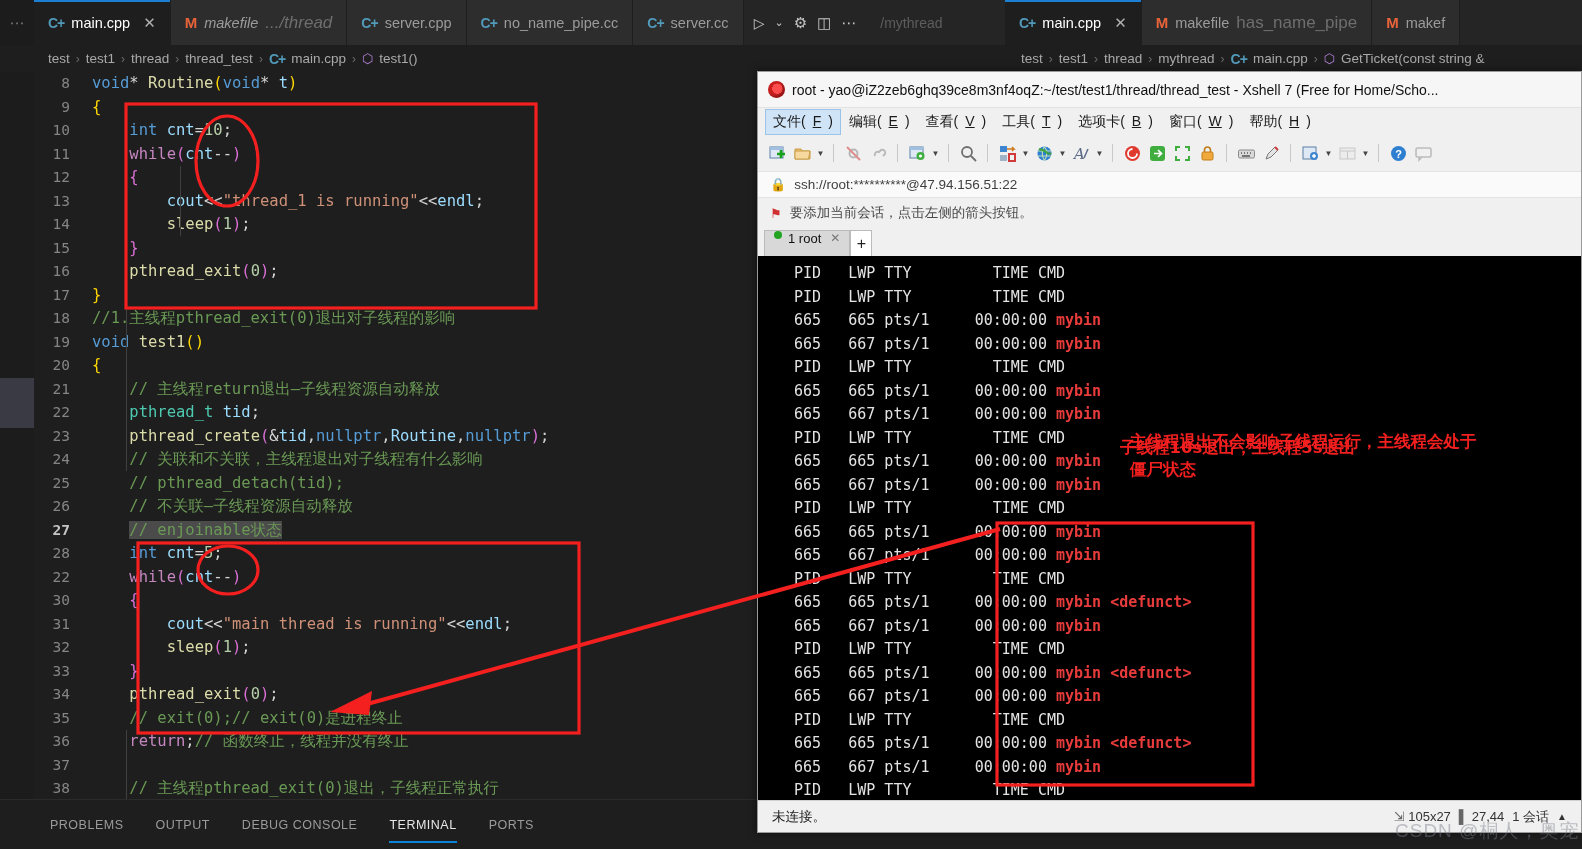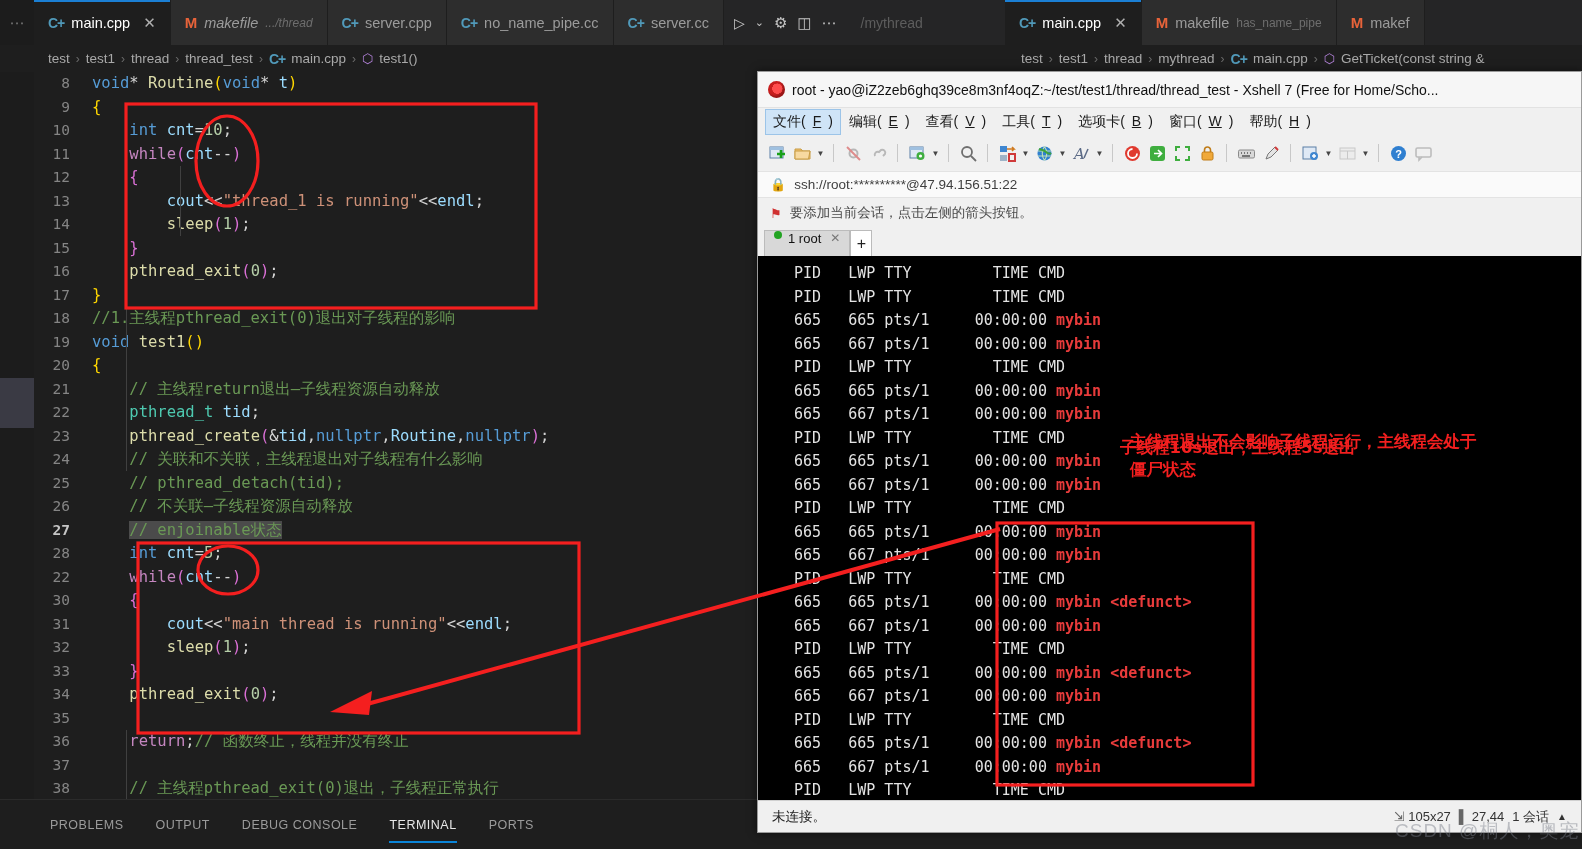--- a/index.html
+++ b/index.html
@@ -19,21 +19,21 @@
   .ellip-left { width:34px; background:#1c1c1c; color:#7a7a7a; font-size:15px;
                 display:flex; align-items:center; justify-content:center; }
 
   .tab { position:relative; display:flex; align-items:center; gap:7px;
          padding:0 14px; background:#2d2d2d; color:#9b9b9b; font-size:14.5px;
          border-right:1px solid #1e1e1e; white-space:nowrap; min-width:0; }
   .tab.active { background:#1e1e1e; color:#ffffff; }
   .tab.active::before { content:""; position:absolute; left:0; right:0; top:0;
          height:2px; background:#1b7fd4; }
   .tab .ttl { font-size:14.5px; }
-  .tab .sub { font-size:12px; color:#6e6e6e; font-style:normal; }
+  .tab .sub { font-size:17px; color:#6e6e6e; font-style:normal; }
   .tab.italic .ttl, .tab.italic .sub { font-style:italic; }
   .tab .close { margin-left:6px; font-size:15px; color:#b0b0b0; line-height:1; }
   .icon-cpp { color:#519aba; font-size:14px; font-weight:bold; letter-spacing:-1px;}
   .icon-mk  { color:#e8633a; font-size:15px; font-weight:bold; }
 
   .tbacts { display:flex; align-items:center; gap:10px; padding:0 10px;
             color:#c5c5c5; font-size:15px; background:#252526; }
 
   .brdcrumbbar { position:absolute; left:0; top:45px; width:1582px; height:27px;
                  background:#1e1e1e; display:flex; align-items:center; }
@@ -258,21 +258,21 @@
           <div class="ln-row"><span class="ln">25</span><span class="src">    <span class="cmt">// pthread_detach(tid);</span></span></div>
           <div class="ln-row"><span class="ln">26</span><span class="src">    <span class="cmt">// 不关联—子线程资源自动释放</span></span></div>
           <div class="ln-row cur"><span class="ln">27</span><span class="src">    <span class="cmt sel">// enjoinable状态</span></span></div>
           <div class="ln-row"><span class="ln">28</span><span class="src">    <span class="kw">int</span> <span class="var">cnt</span><span class="op">=</span><span class="num">5</span>;</span></div>
           <div class="ln-row"><span class="ln">22</span><span class="src">    <span class="kw2">while</span><span class="br2">(</span><span class="var">cnt</span><span class="op">--</span><span class="br2">)</span></span></div>
           <div class="ln-row"><span class="ln">30</span><span class="src">    <span class="br2">{</span></span></div>
           <div class="ln-row"><span class="ln">31</span><span class="src">        <span class="var">cout</span><span class="op">&lt;&lt;</span><span class="str">"main thread is running"</span><span class="op">&lt;&lt;</span><span class="var">endl</span>;</span></div>
           <div class="ln-row"><span class="ln">32</span><span class="src">        <span class="fn">sleep</span><span class="br2">(</span><span class="num">1</span><span class="br2">)</span>;</span></div>
           <div class="ln-row"><span class="ln">33</span><span class="src">    <span class="br2">}</span></span></div>
           <div class="ln-row"><span class="ln">34</span><span class="src">    <span class="fn">pthread_exit</span><span class="br2">(</span><span class="num">0</span><span class="br2">)</span>;</span></div>
-          <div class="ln-row"><span class="ln">35</span></div>
+          <div class="ln-row"><span class="ln">35</span><span class="src">    <span class="cmt">// exit(0);// exit(0)是进程终止</span></span></div>
           <div class="ln-row"><span class="ln">36</span><span class="src">    <span class="kw2">return</span>;<span class="cmt">// 函数终止，线程并没有终止</span></span></div>
           <div class="ln-row"><span class="ln">37</span><span class="src"></span></div>
           <div class="ln-row"><span class="ln">38</span><span class="src">    <span class="cmt">// 主线程pthread_exit(0)退出，子线程正常执行</span></span></div>
         </div>
       <div class="gline" style="top:188px;height:211px;"></div>
       <div class="gline" style="top:94px;height:70px;left:180px;"></div>
       <div class="gline" style="top:658px;height:70px;"></div>
     </div>
 
     <div class="corner-file">e.cc</div>

